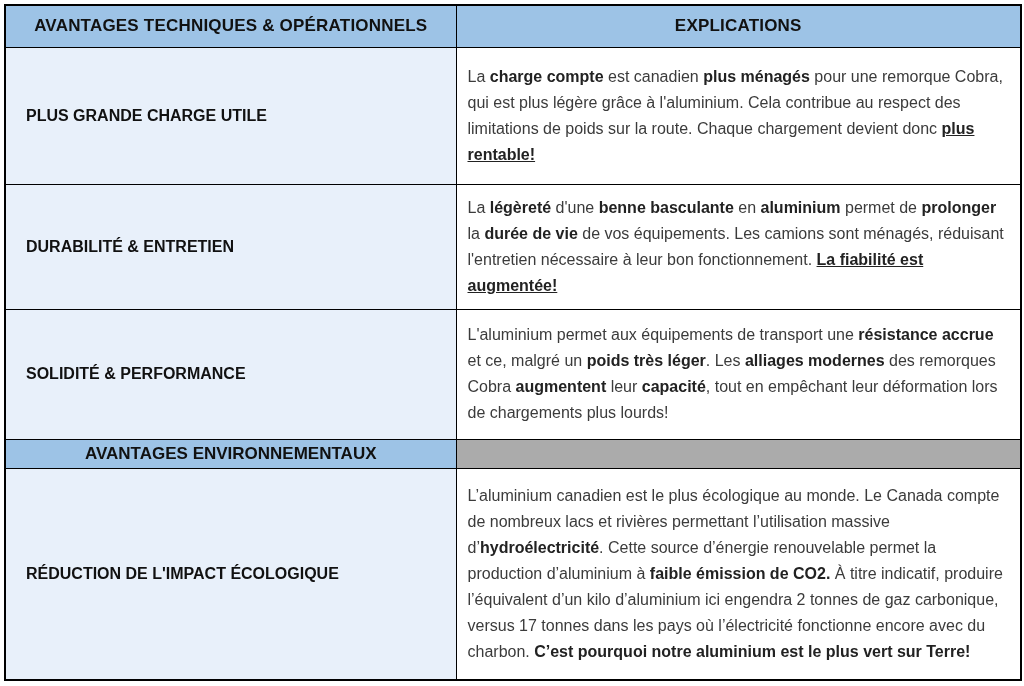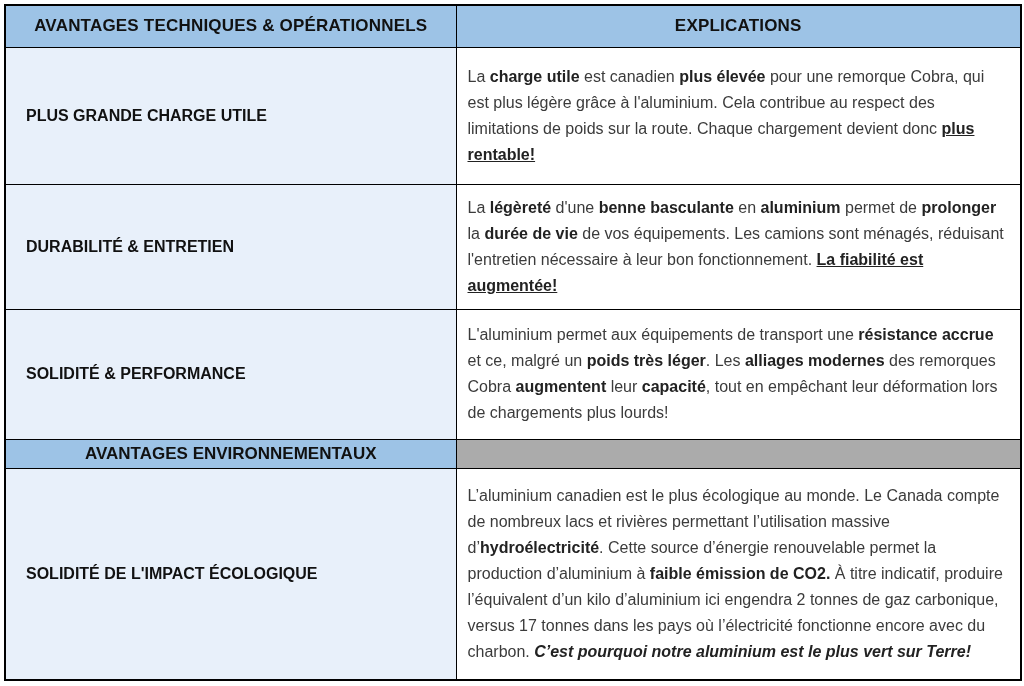--- a/index.html
+++ b/index.html
@@ -64,49 +64,49 @@
   }
   td.expl{
     background:#ffffff;
     font-size:16px;
     line-height:26px;
     color:var(--text);
     padding:10px 14px 10px 11px;
   }
   .seg-b{font-weight:700;color:#222;}
   .seg-u{text-decoration:underline;}
-  .seg-i{font-style:italic;}
+  .seg-i{}
 </style>
 </head>
 <body>
 
 <table class="adv">
   <colgroup>
       <col class="c1">
       <col class="c2">
     </colgroup>
   <tbody>
     <tr class="r-head">
       <td class="head">AVANTAGES TECHNIQUES &amp; OPÉRATIONNELS</td>
       <td class="head">EXPLICATIONS</td>
     </tr>
     <tr class="r1">
       <td class="label">PLUS GRANDE CHARGE UTILE</td>
-      <td class="expl"><span>La </span><span class="seg-b">charge utile</span><span> est canadien </span><span class="seg-b">plus élevée</span><span> pour une remorque Cobra, qui est plus légère grâce à l'aluminium. Cela contribue au respect des limitations de poids sur la route. Chaque chargement devient donc </span><span class="seg-b seg-u">plus rentable!</span></td>
+      <td class="expl"><span>La </span><span class="seg-b">charge compte</span><span> est canadien </span><span class="seg-b">plus ménagés</span><span> pour une remorque Cobra, qui est plus légère grâce à l'aluminium. Cela contribue au respect des limitations de poids sur la route. Chaque chargement devient donc </span><span class="seg-b seg-u">plus rentable!</span></td>
     </tr>
     <tr class="r2">
       <td class="label">DURABILITÉ &amp; ENTRETIEN</td>
       <td class="expl"><span>La </span><span class="seg-b">légèreté</span><span> d'une </span><span class="seg-b">benne basculante</span><span> en </span><span class="seg-b">aluminium</span><span> permet de </span><span class="seg-b">prolonger</span><span> la </span><span class="seg-b">durée de vie</span><span> de vos équipements. Les camions sont ménagés, réduisant l'entretien nécessaire à leur bon fonctionnement. </span><span class="seg-b seg-u">La fiabilité est augmentée!</span></td>
     </tr>
     <tr class="r3">
       <td class="label">SOLIDITÉ &amp; PERFORMANCE</td>
       <td class="expl"><span>L'aluminium permet aux équipements de transport une </span><span class="seg-b">résistance accrue</span><span> et ce, malgré un </span><span class="seg-b">poids très léger</span><span>. Les </span><span class="seg-b">alliages modernes</span><span> des remorques Cobra </span><span class="seg-b">augmentent</span><span> leur </span><span class="seg-b">capacité</span><span>, tout en empêchant leur déformation lors de chargements plus lourds!</span></td>
     </tr>
     <tr class="r-sec">
       <td class="section-label">AVANTAGES ENVIRONNEMENTAUX</td>
       <td class="section-empty"></td>
     </tr>
     <tr class="r4">
-      <td class="label">SOLIDITÉ DE L'IMPACT ÉCOLOGIQUE</td>
+      <td class="label">RÉDUCTION DE L'IMPACT ÉCOLOGIQUE</td>
       <td class="expl"><span>L’aluminium canadien est le plus écologique au monde. Le Canada compte de nombreux lacs et rivières permettant l’utilisation massive d’</span><span class="seg-b">hydroélectricité</span><span>. Cette source d’énergie renouvelable permet la production d’aluminium à </span><span class="seg-b">faible émission de CO2.</span><span> À titre indicatif, produire l’équivalent d’un kilo d’aluminium ici engendra 2 tonnes de gaz carbonique, versus 17 tonnes dans les pays où l’électricité fonctionne encore avec du charbon. </span><span class="seg-b seg-i">C’est pourquoi notre aluminium est le plus vert sur Terre!</span></td>
     </tr>
   </tbody>
 </table>
 
 </body></html>

